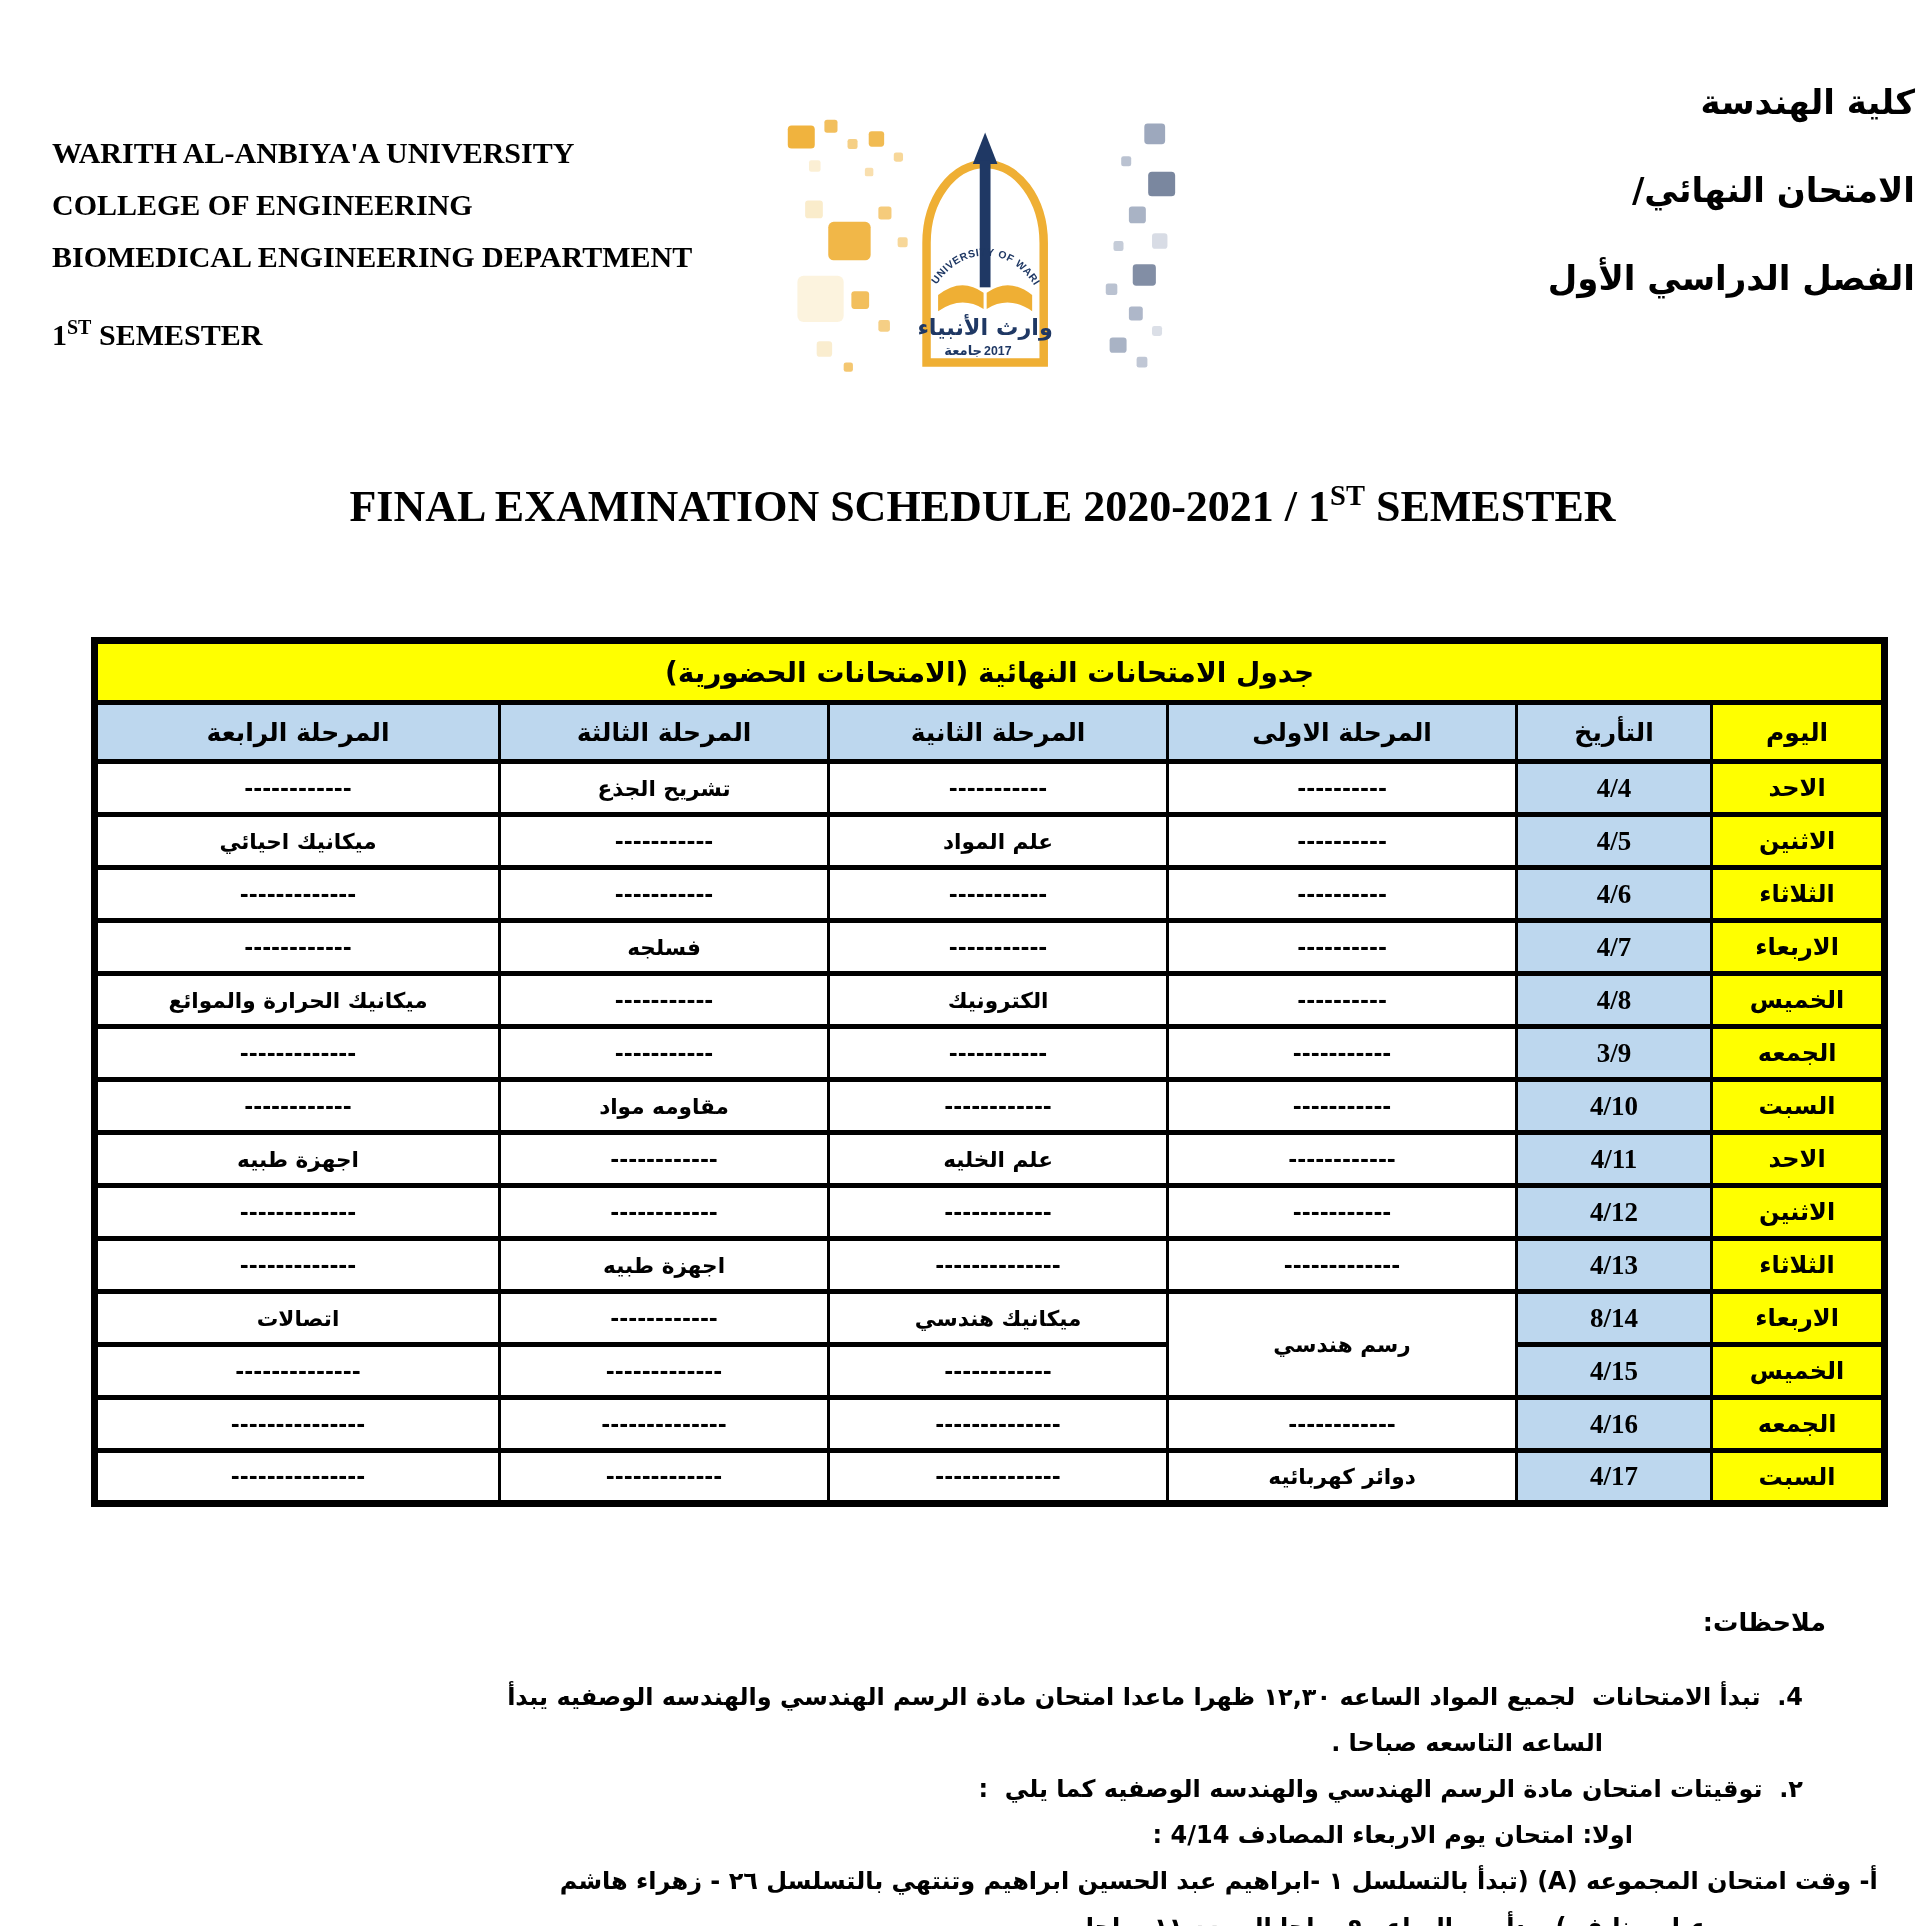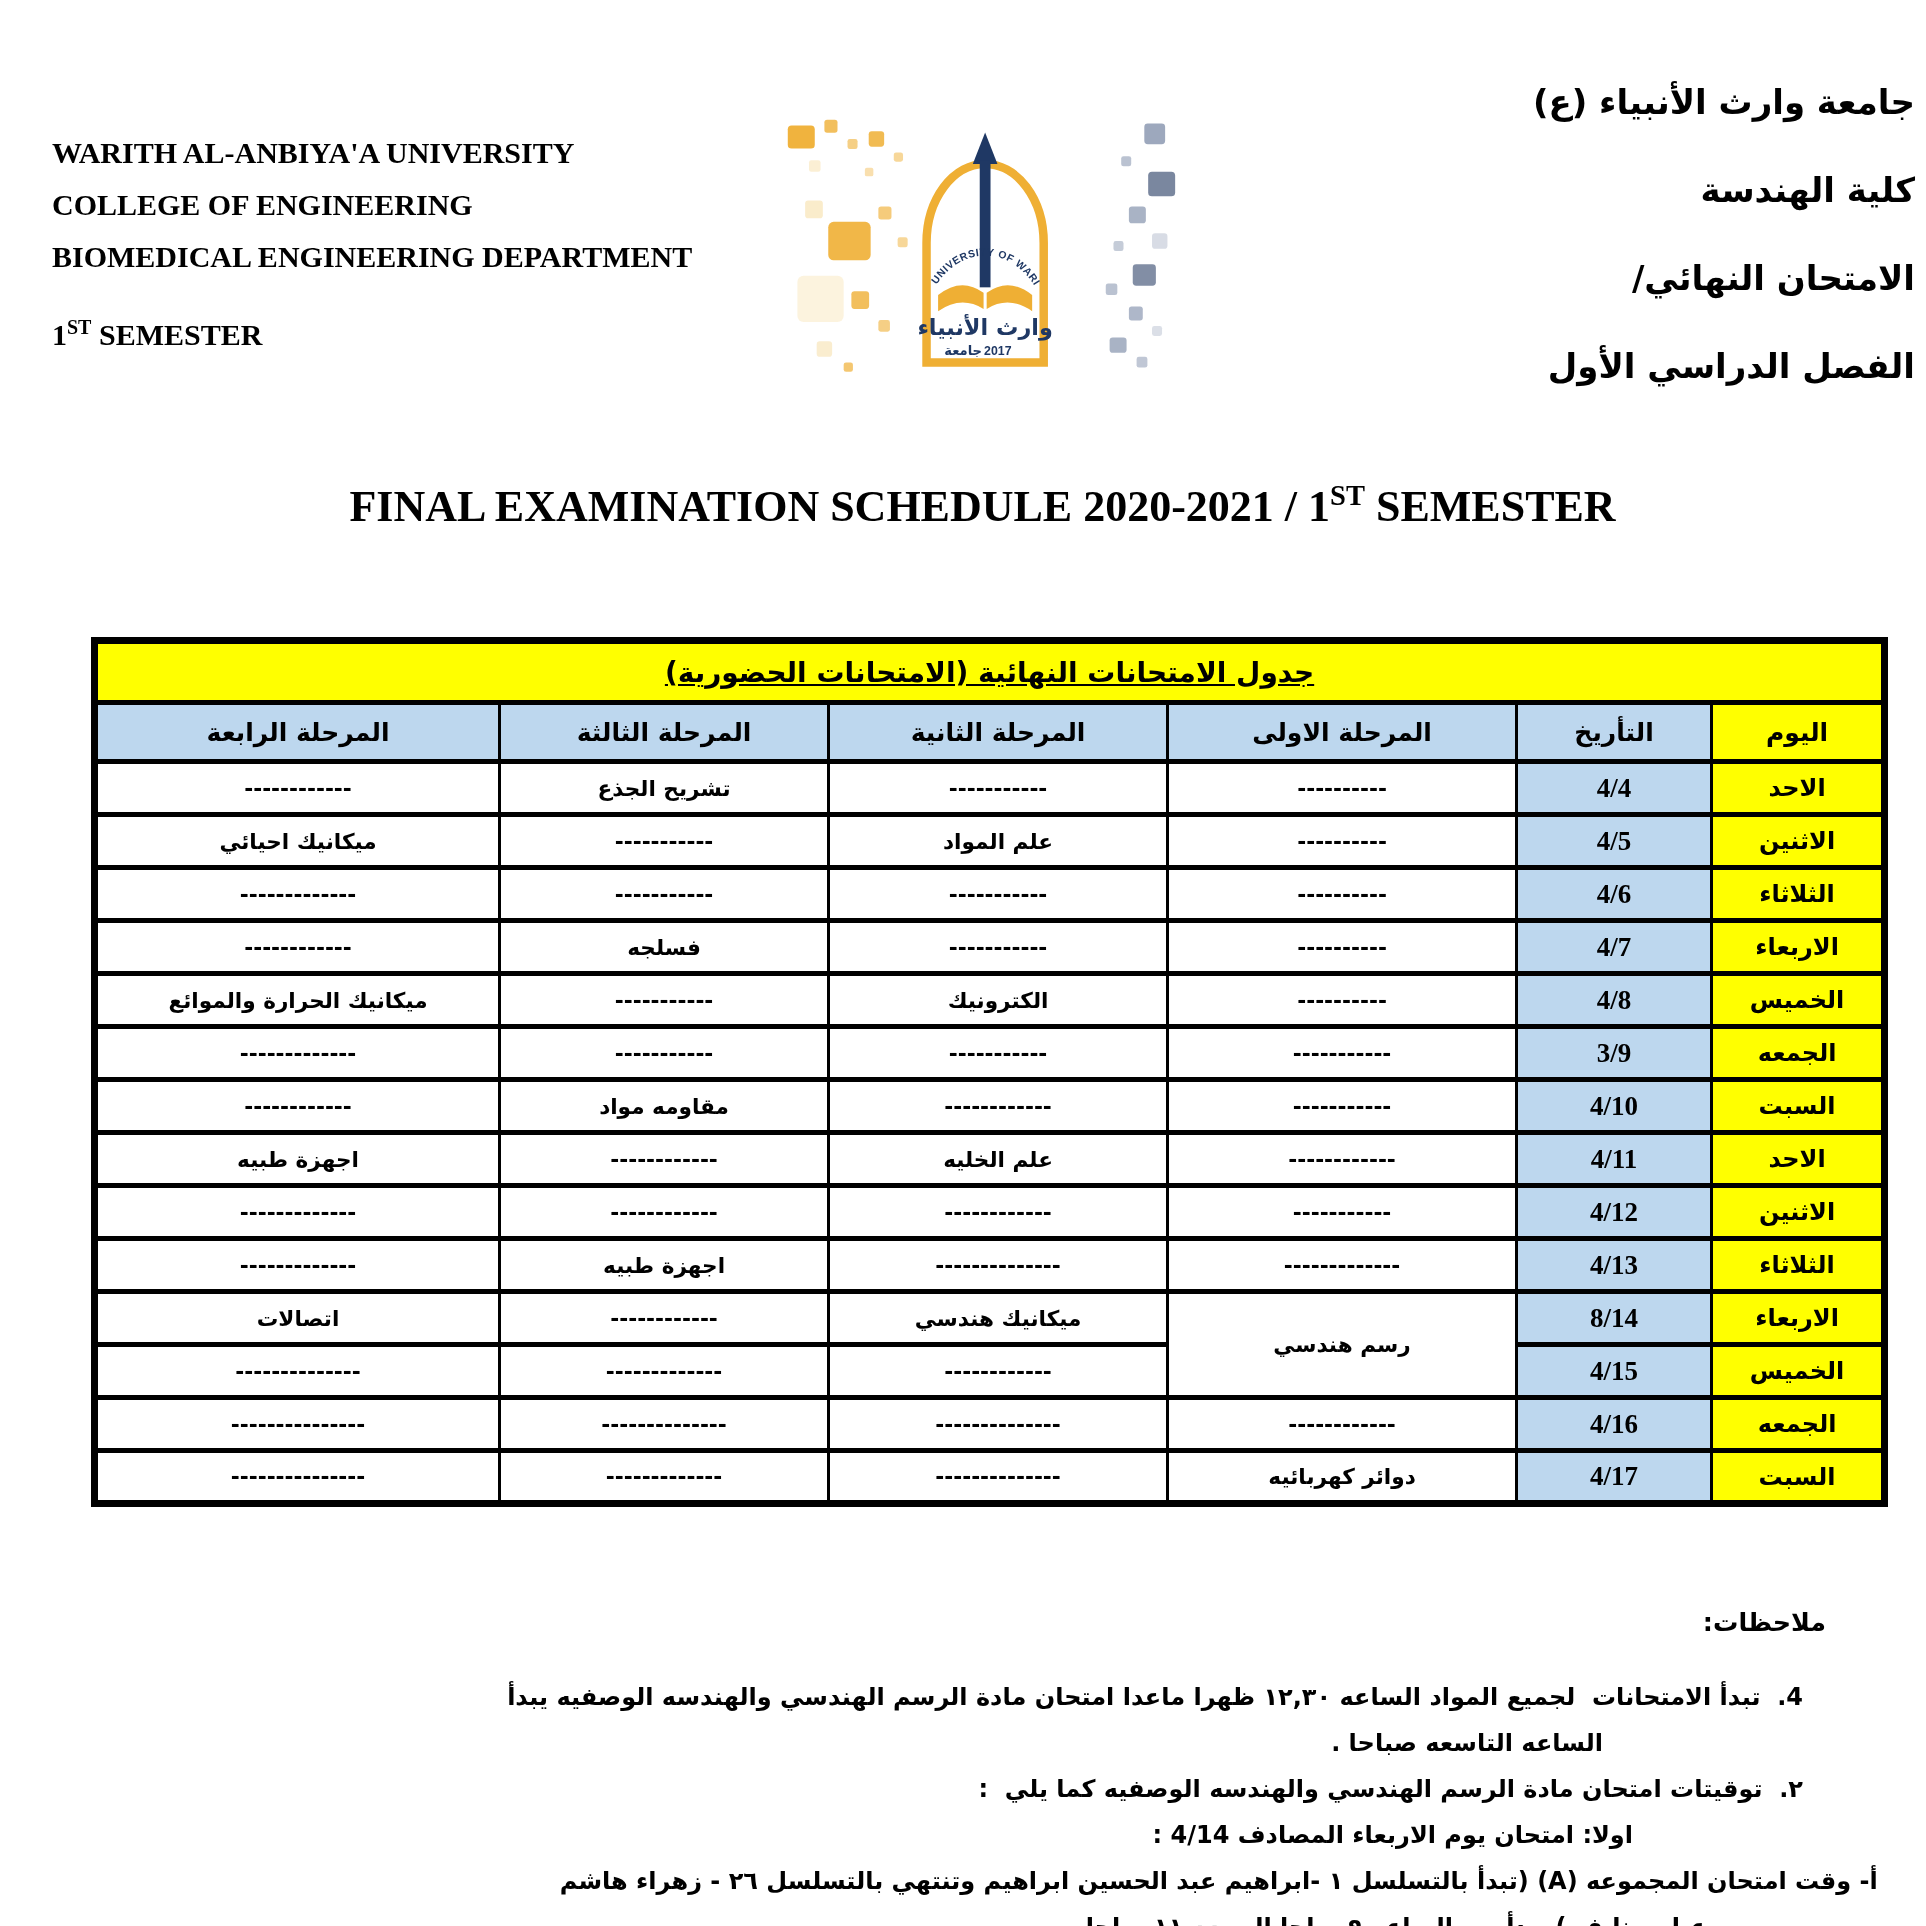--- a/index.html
+++ b/index.html
@@ -20,21 +20,21 @@
   
   .main-title{position:absolute;left:0;top:480px;width:100%;text-align:center;
     font-family:"Liberation Serif",serif;font-weight:bold;font-size:44px;}
   .main-title sup{font-size:28.5px;}
 
   
   table.sched{position:absolute;left:91px;top:637px;width:1790px;border-collapse:collapse;
     table-layout:fixed;direction:rtl;border:7px solid #000;}
   table.sched td,table.sched th{border:3.5px solid #000;border-top-width:5px;border-bottom-width:5px;
     text-align:center;vertical-align:middle;padding:0;overflow:hidden;}
-  tr.cap-row{height:62px;text-decoration:underline;}
+  tr.cap-row{height:62px;}
   tr.head-row{height:59px;}
   tr.body-row{height:53px;}
   .cap-cell{font-size:28px;font-weight:bold;}
   th.col-h{font-size:25px;font-weight:bold;}
   td.day-c{font-size:24px;font-weight:bold;}
   td.date-c{font-family:"Liberation Serif",serif;font-size:27px;font-weight:bold;direction:ltr;}
   td.sub-c{font-size:21.6px;font-weight:bold;}
 
   
   .notes{position:absolute;left:85px;right:85px;top:1599px;direction:rtl;text-align:right;
@@ -111,21 +111,20 @@
       <path d="M 649 480 Q 589 432 531 474 L 531 516 Q 589 480 649 522 Z"></path>
     </g>
 
     <text x="527" y="583" text-anchor="middle" font-family="DejaVu Sans, sans-serif" font-size="58" font-weight="bold" fill="#1F3864">وارث الأنبياء</text>
     <text x="470" y="636" text-anchor="middle" font-family="DejaVu Sans, sans-serif" font-size="34" font-weight="bold" fill="#1F3864">جامعة</text>
     <text x="560" y="636" text-anchor="middle" font-family="Liberation Sans, sans-serif" font-size="32" font-weight="bold" fill="#1F3864">2017</text>
   </svg>
 </div>
 
 <div class="ar-header">
-  <div>جامعة وارث الأنبياء (ع)</div>
   <div>كلية الهندسة</div>
   <div>الامتحان النهائي/</div>
   <div>الفصل الدراسي الأول</div>
 </div>
 
 <div class="main-title"><span>FINAL EXAMINATION SCHEDULE 2020-2021 / 1</span><sup>ST</sup><span> SEMESTER</span></div>
 
 <table class="sched">
   <colgroup>
     <col style="width:173px">

